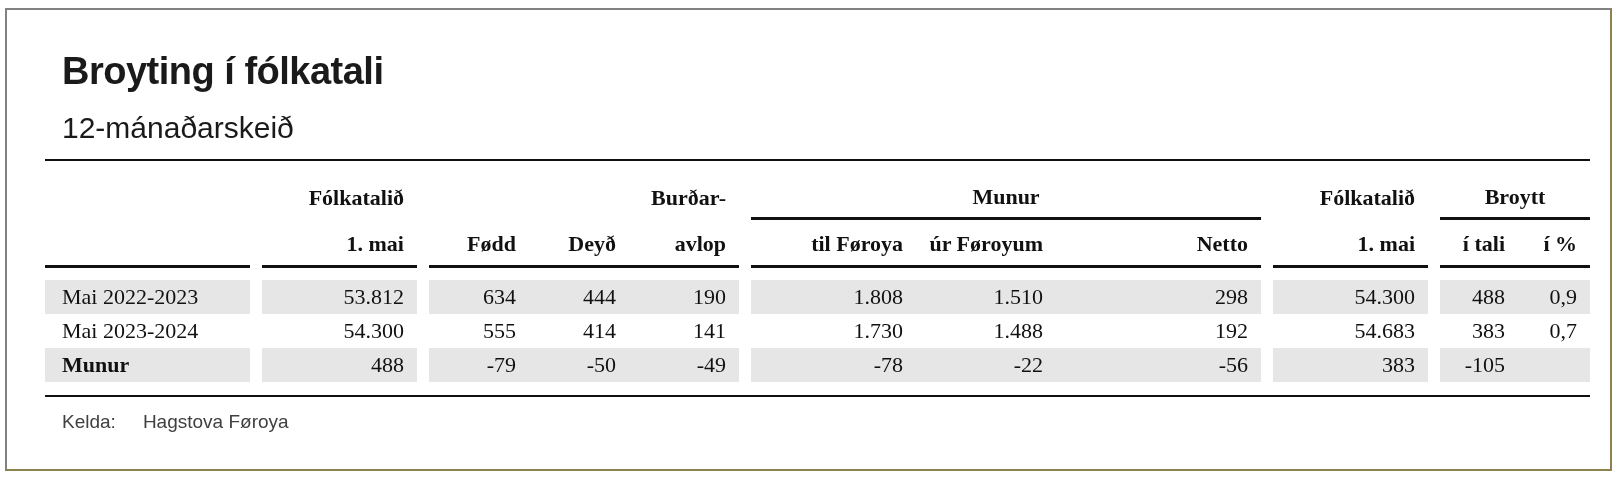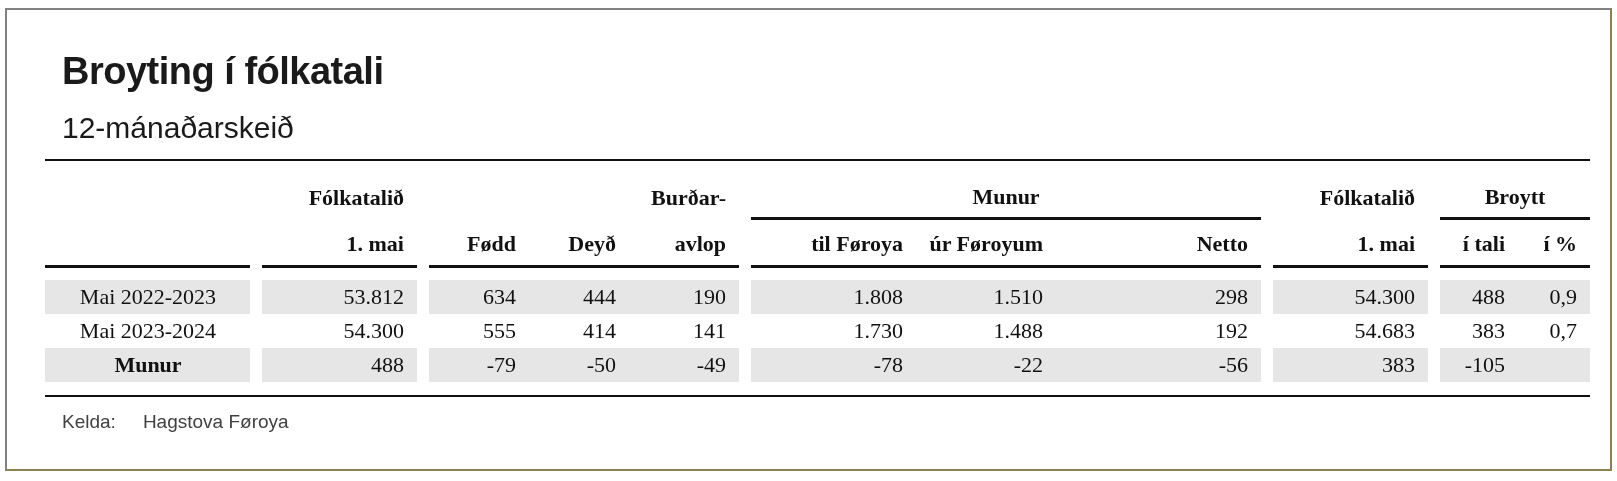--- a/index.html
+++ b/index.html
@@ -19,21 +19,21 @@
     border-top:2px solid #111; border-bottom:2px solid #111;font-family:Liberation Serif, serif; }
   td { font-size:22px; color:#111; padding:0; white-space:nowrap; overflow:hidden;
     vertical-align:middle; }
   tr.grp { height:58px; }
   tr.hdr { height:48px; }
   tr.gapA { height:14px; }
   tr.data { height:34px; }
   tr.gapB { height:14px; }
 
   td.num { text-align:right; padding-right:13px; }
-  td.lab { text-align:center; padding-left:1px; }
+  td.lab { text-align:left; padding-left:17px; }
   td.gh  { font-weight:bold; vertical-align:bottom; padding-bottom:7px; }
   td.ctr { text-align:center; padding-right:0; }
   td.grule { border-bottom:3px solid #111; }
   tr.hdr td.h { font-weight:bold; vertical-align:bottom; padding-bottom:8px;
     border-bottom:3px solid #111; }
   tr.data td.s { background:#e6e6e6; }
   td.bold { font-weight:bold;margin-top:26px; }
 
   .source { position:absolute; left:55px; top:401px; font-size:19px; color:#404040; }
   .source .src-name { margin-left:27px; }

